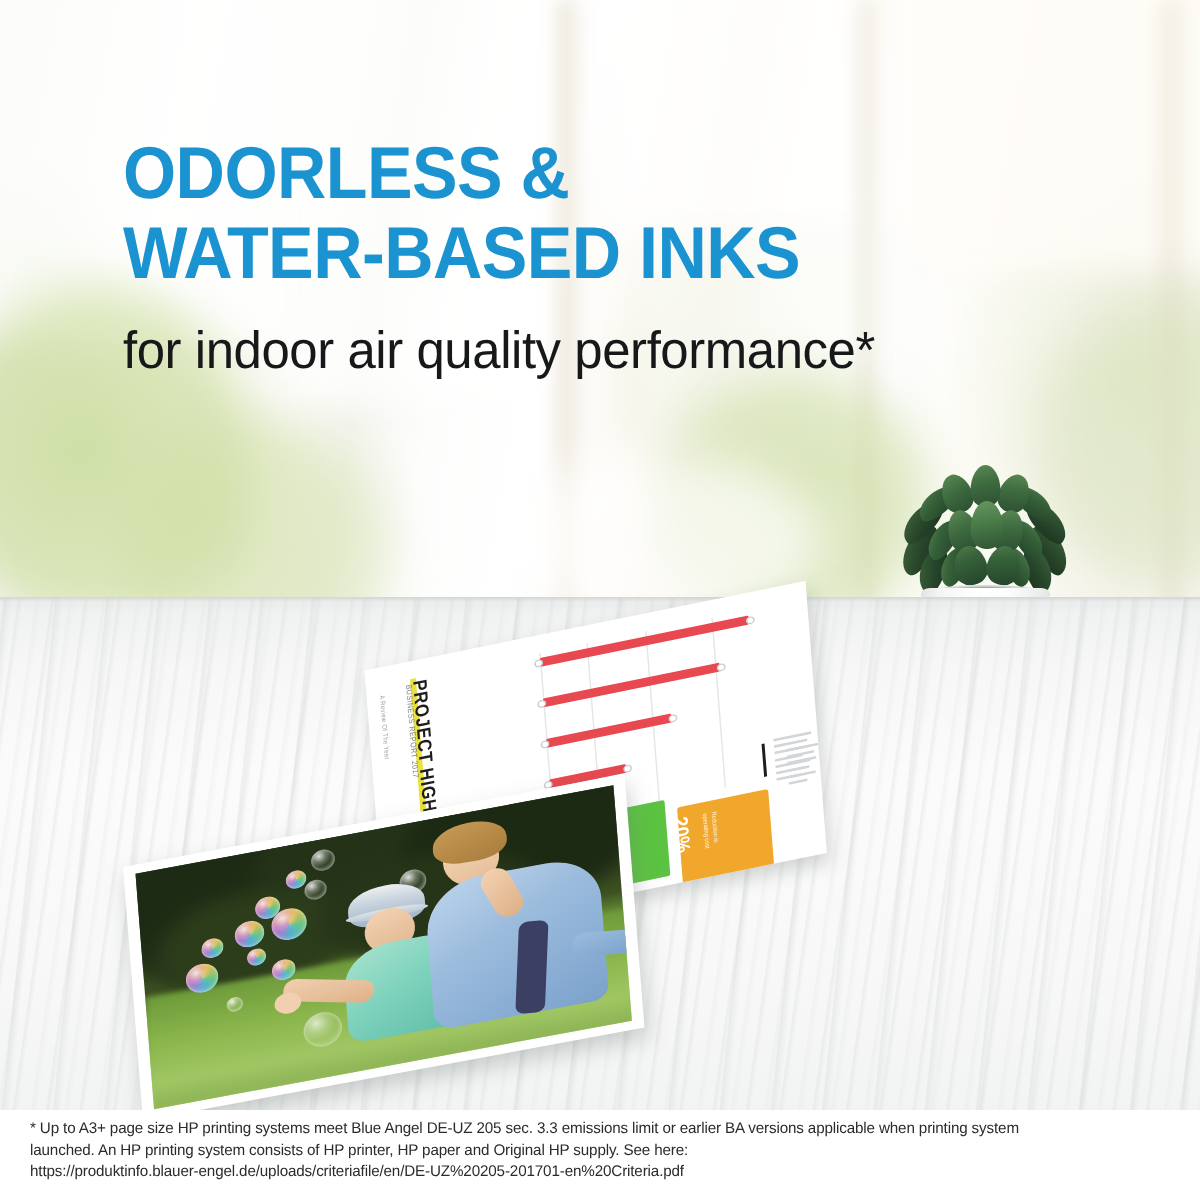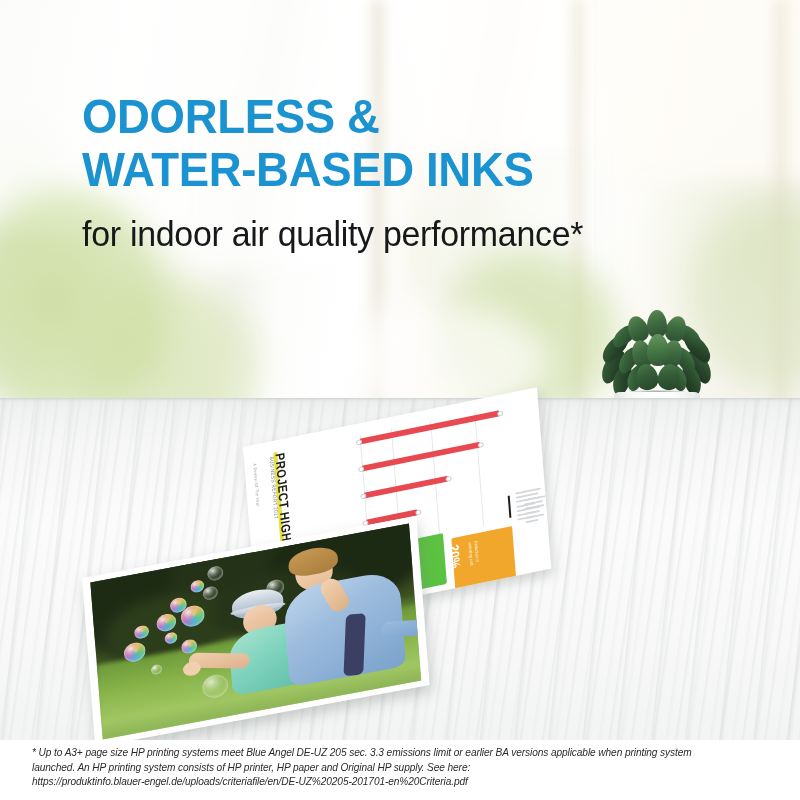--- a/index.html
+++ b/index.html
@@ -340,22 +340,21 @@
     background: linear-gradient(180deg, #eceff2 0%, #c8d3de 40%, #9fb2c6 100%);
   }
 
   
   .footnote {
     position: absolute;
     left: 0; top: 740px;
     width: 800px; height: 60px;
     background: #ffffff;
     box-sizing: border-box;
-    padding: 6px 30px 0 32px;
-    font-style: italic;
+    padding: 6px 30px 0 20px;
   }
   .footnote p {
     margin: 0;
     color: #2b2b2b;
     font-family: "Liberation Sans", sans-serif;
     font-size: 10.3px;
     line-height: 14.6px;
     letter-spacing: -0.1px;
     white-space: pre-wrap;
     transform: scaleX(0.985);

